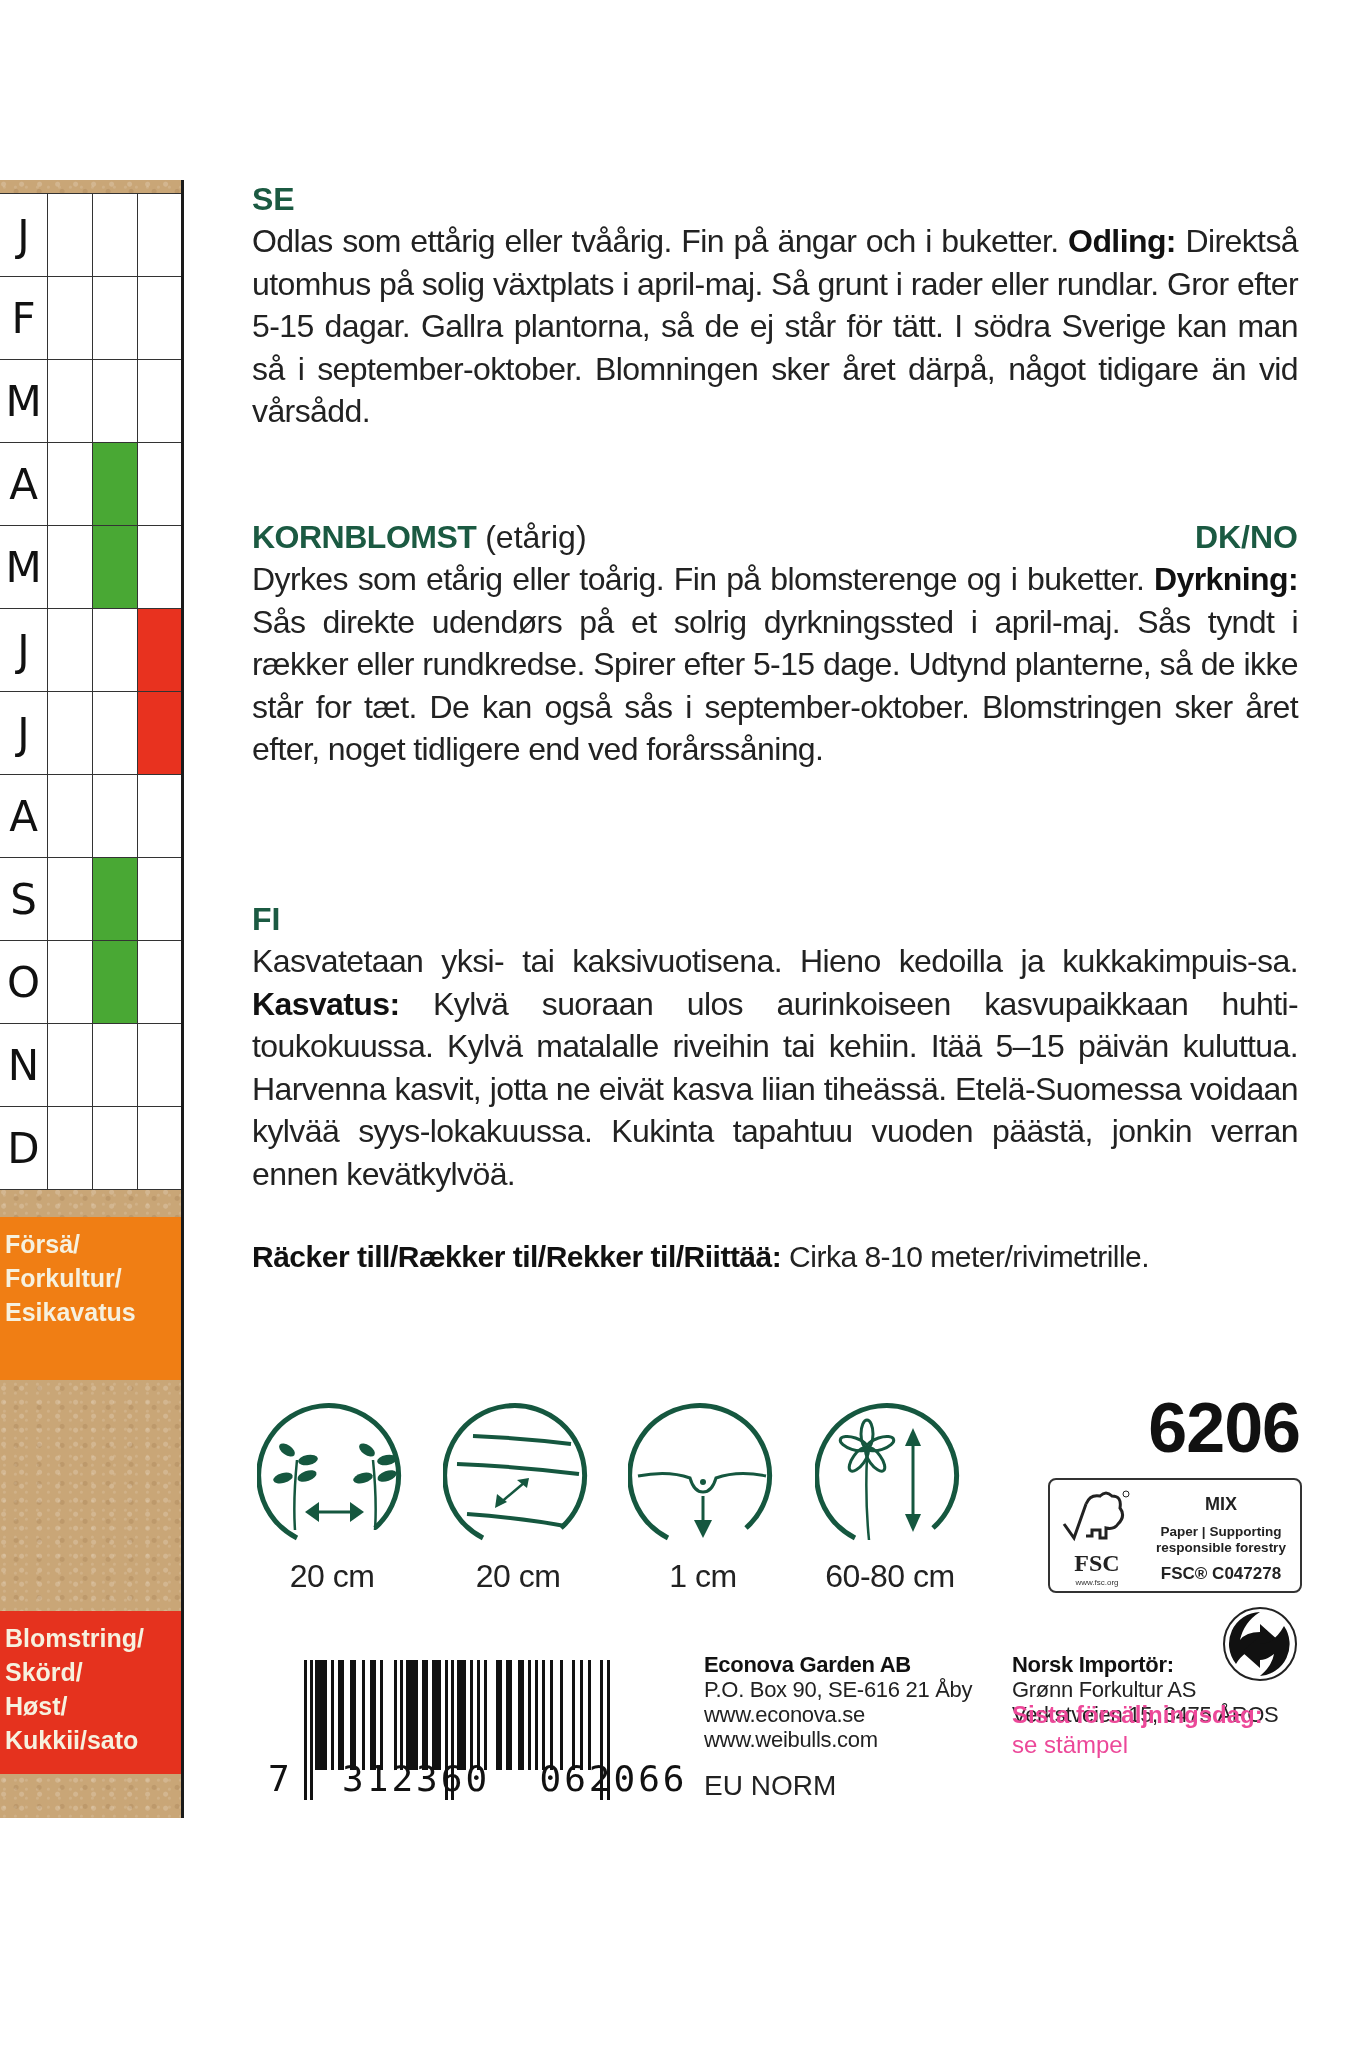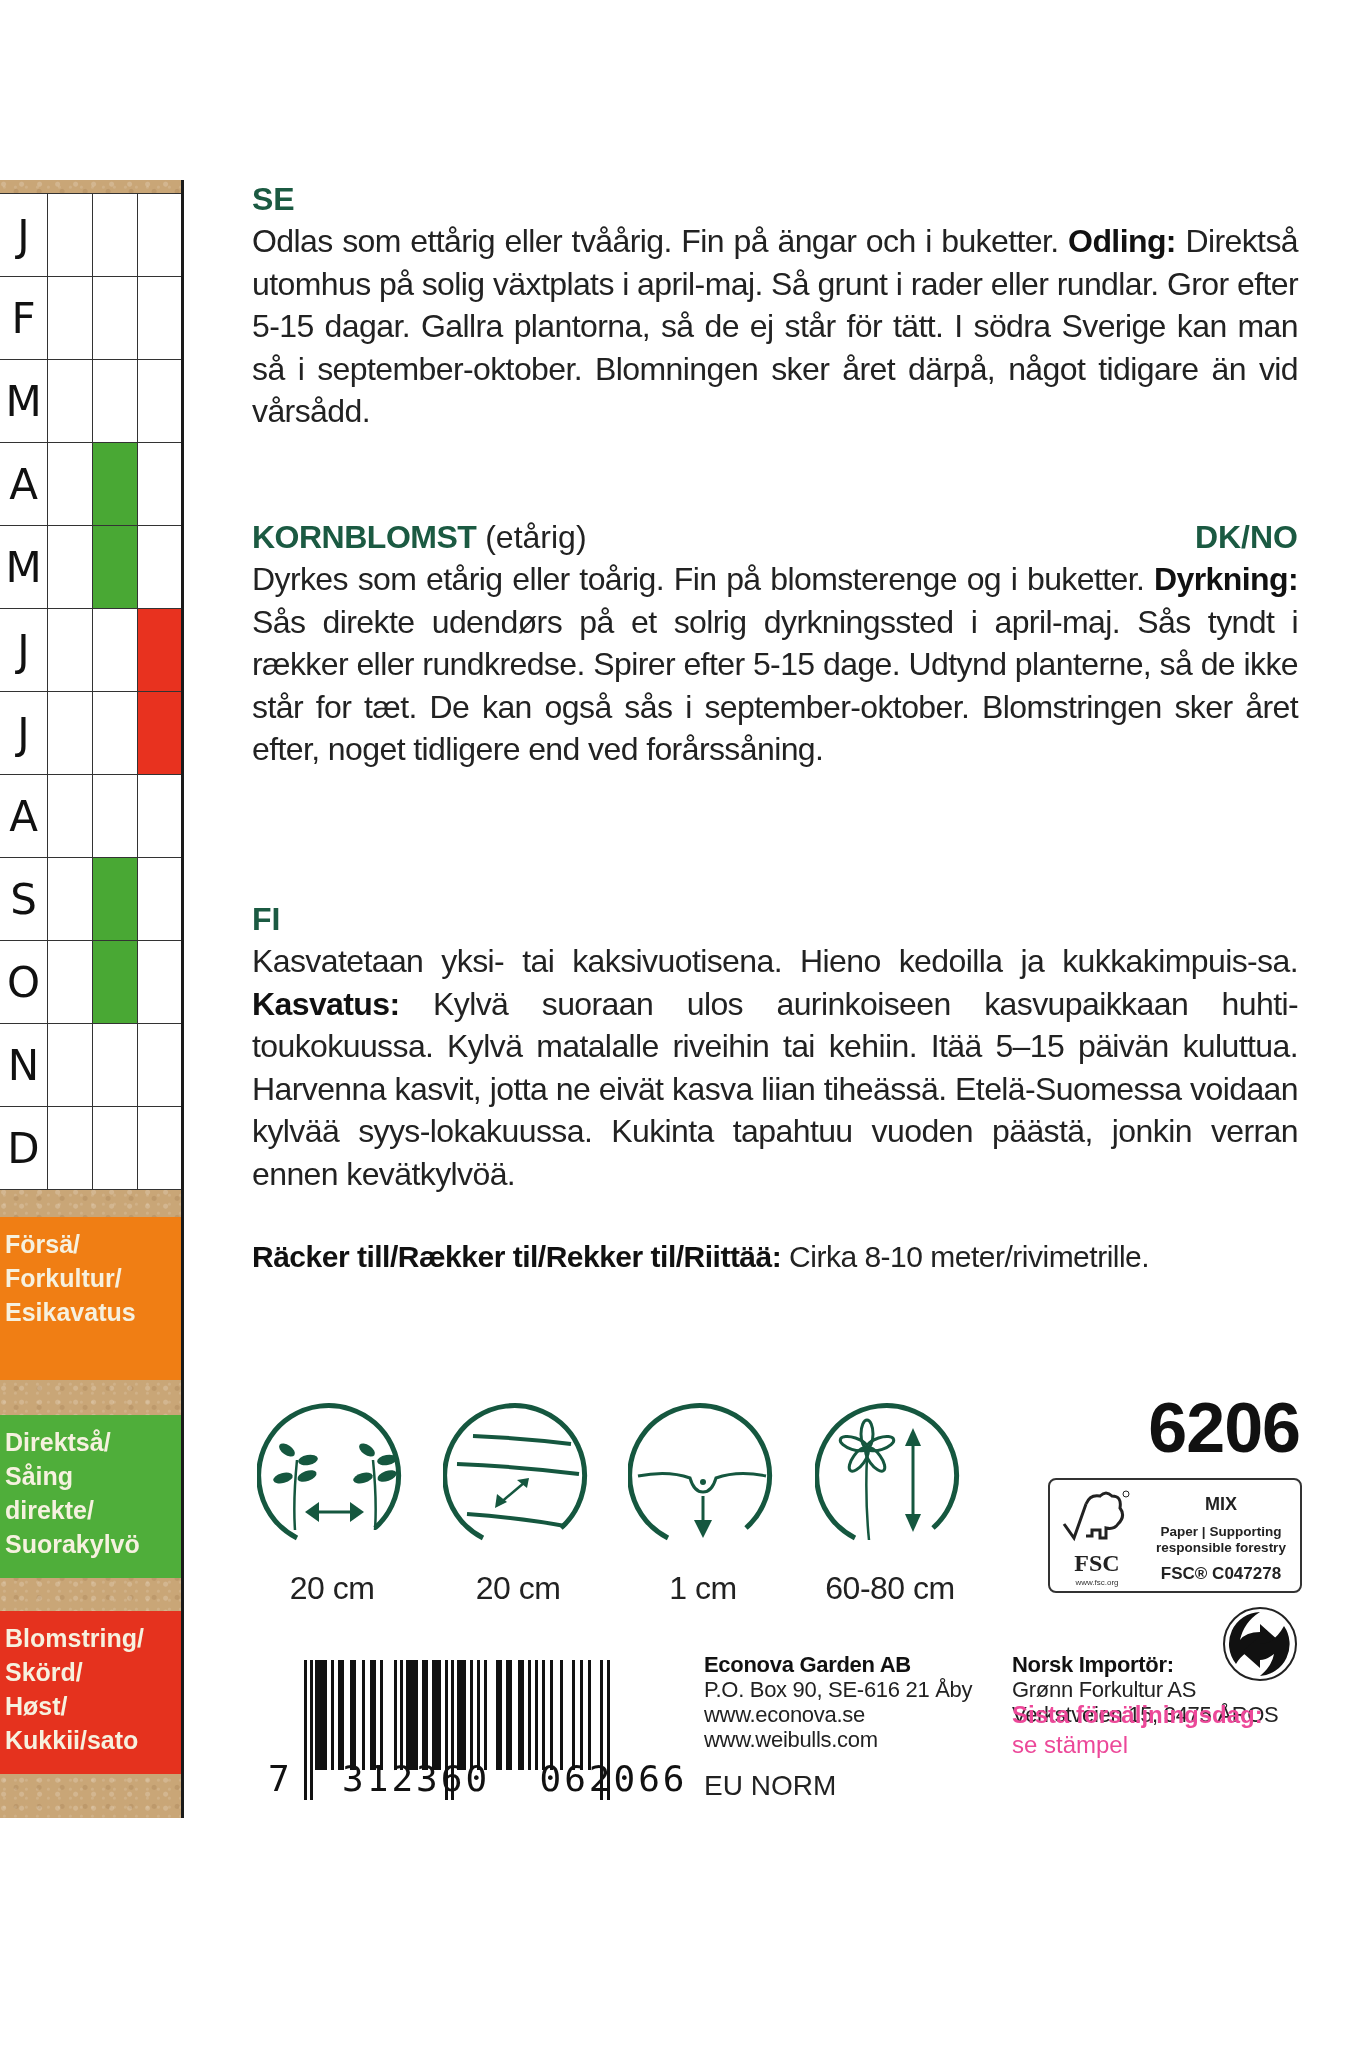--- a/index.html
+++ b/index.html
@@ -61,21 +61,21 @@
 
   .coverage {
     position: absolute; left: 252px; top: 1237px; width: 1046px;
     font-size: 30px; line-height: 40px; color: #222; letter-spacing: -0.5px;
   }
   .coverage b { color: #111; }
 
   
   .icon-item { position: absolute; top: 1400px; width: 150px; text-align: center; }
   .icon-item svg { width: 150px; height: 150px; display: block; }
-  .icon-label { font-size: 32px; color: #222; margin-top: 20px; letter-spacing: -0.5px; }
+  .icon-label { font-size: 32px; color: #222; margin-top: 8px; letter-spacing: -0.5px; }
 
   .product-number {
     position: absolute; left: 1120px; top: 1388px; width: 180px; text-align: right;
     font-size: 70px; font-weight: bold; color: #111; letter-spacing: -1px;
   }
   .fsc-box {
     position: absolute; left: 1048px; top: 1478px; width: 254px; height: 115px;
     border: 2px solid #333; border-radius: 8px; background: #fff;
   }
   .fsc-logo { position: absolute; left: 6px; top: 6px; width: 82px; height: 104px; }
@@ -179,26 +179,20 @@
         <div class="cal-cell"></div>
         <div class="cal-cell"></div>
         <div class="cal-cell"></div>
       </div>
   </div>
 
   <div class="legend-box orange">
     <div>Försä/</div>
     <div>Forkultur/</div>
     <div>Esikavatus</div>
-  </div>
-  <div class="legend-box green">
-    <div>Direktså/</div>
-    <div>Såing</div>
-    <div>direkte/</div>
-    <div>Suorakylvö</div>
   </div>
   <div class="legend-box red">
     <div>Blomstring/</div>
     <div>Skörd/</div>
     <div>Høst/</div>
     <div>Kukkii/sato</div>
   </div>
 </div>
 
 <div class="section sec-se">

